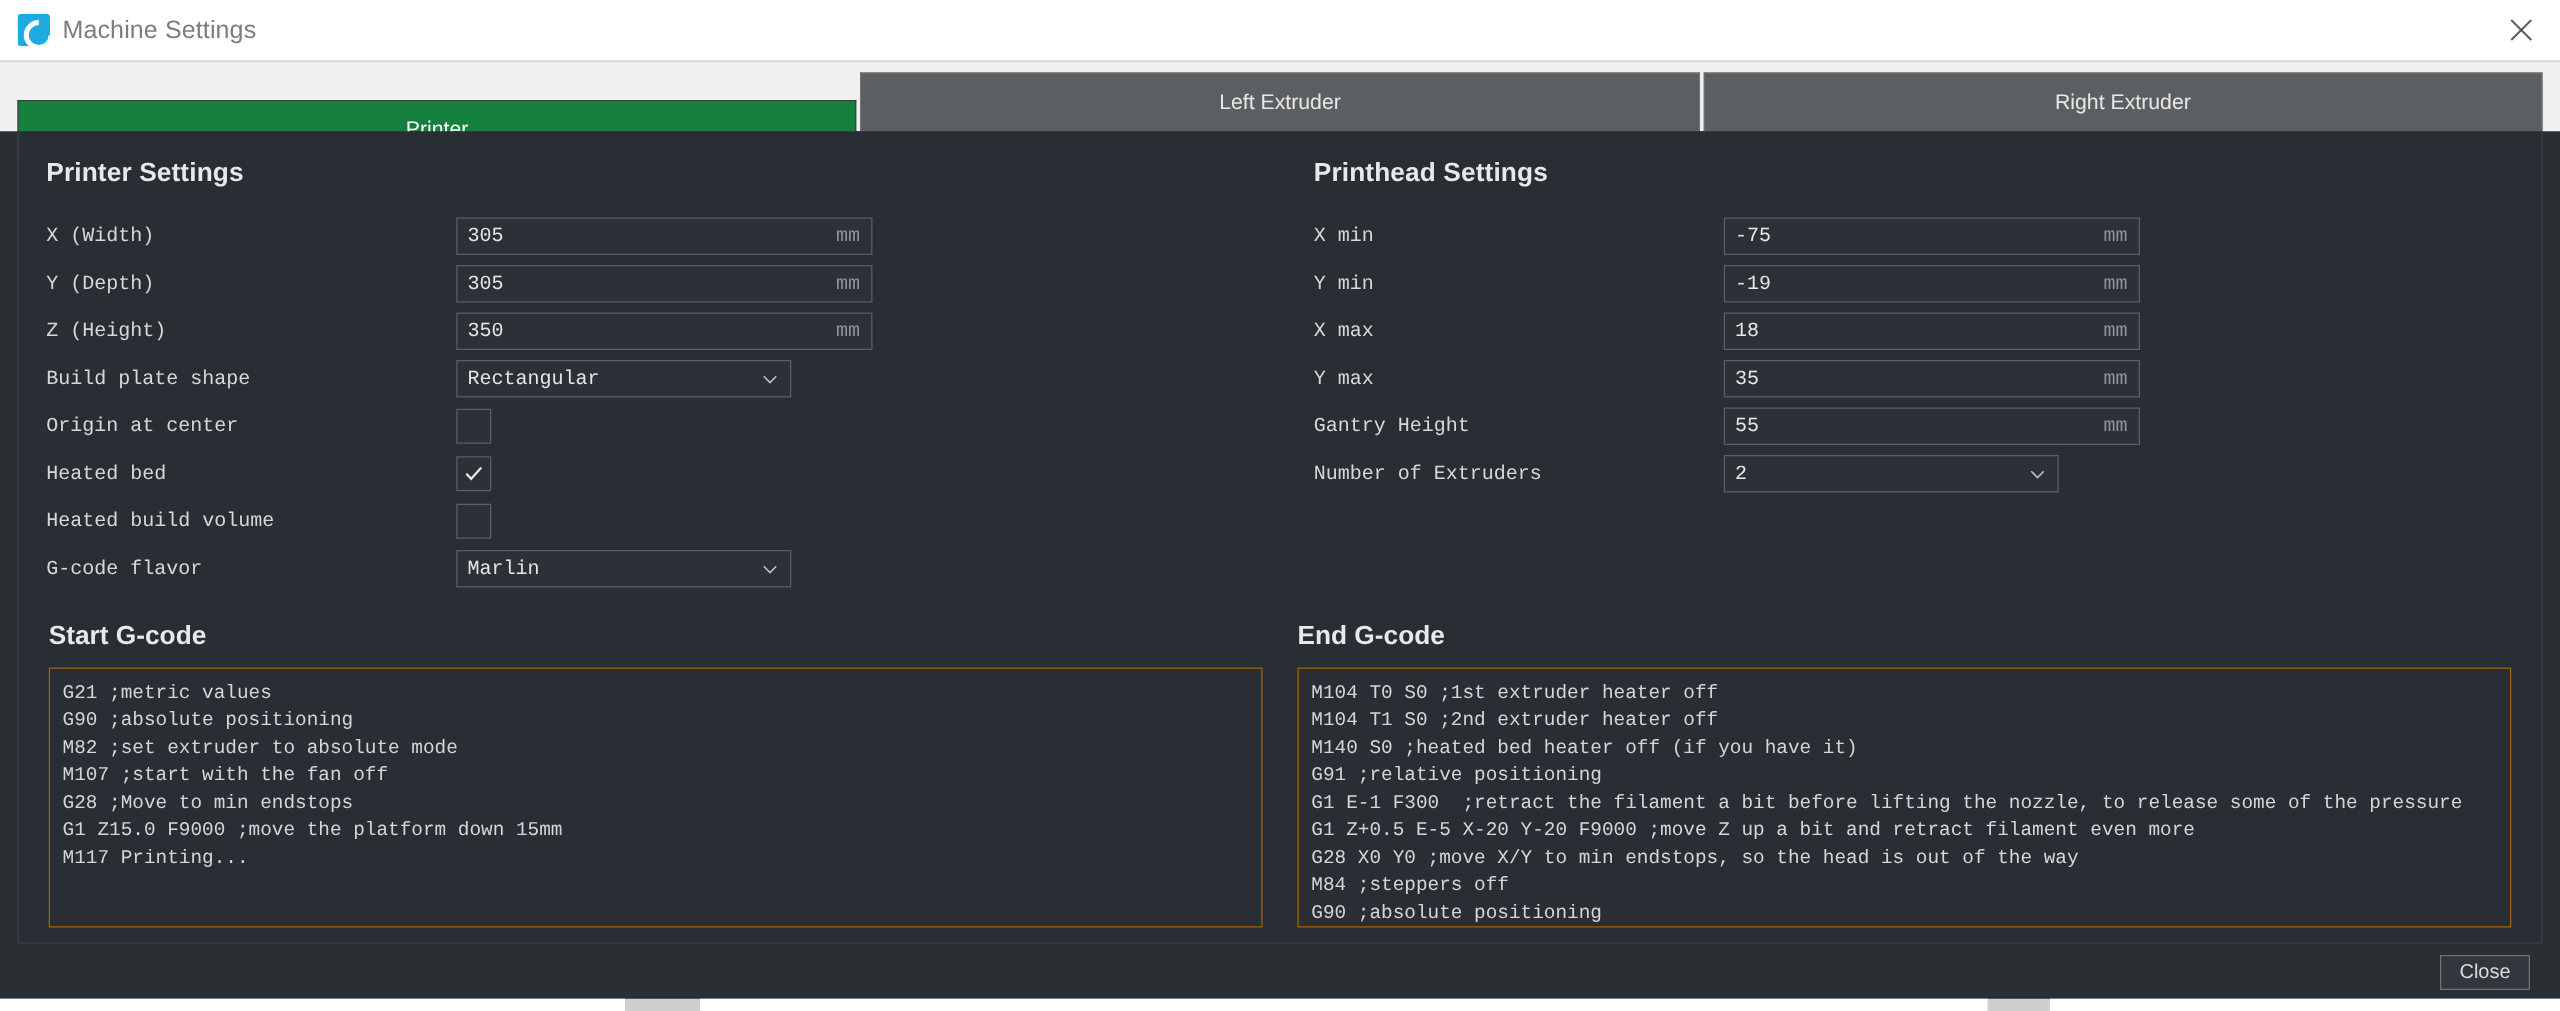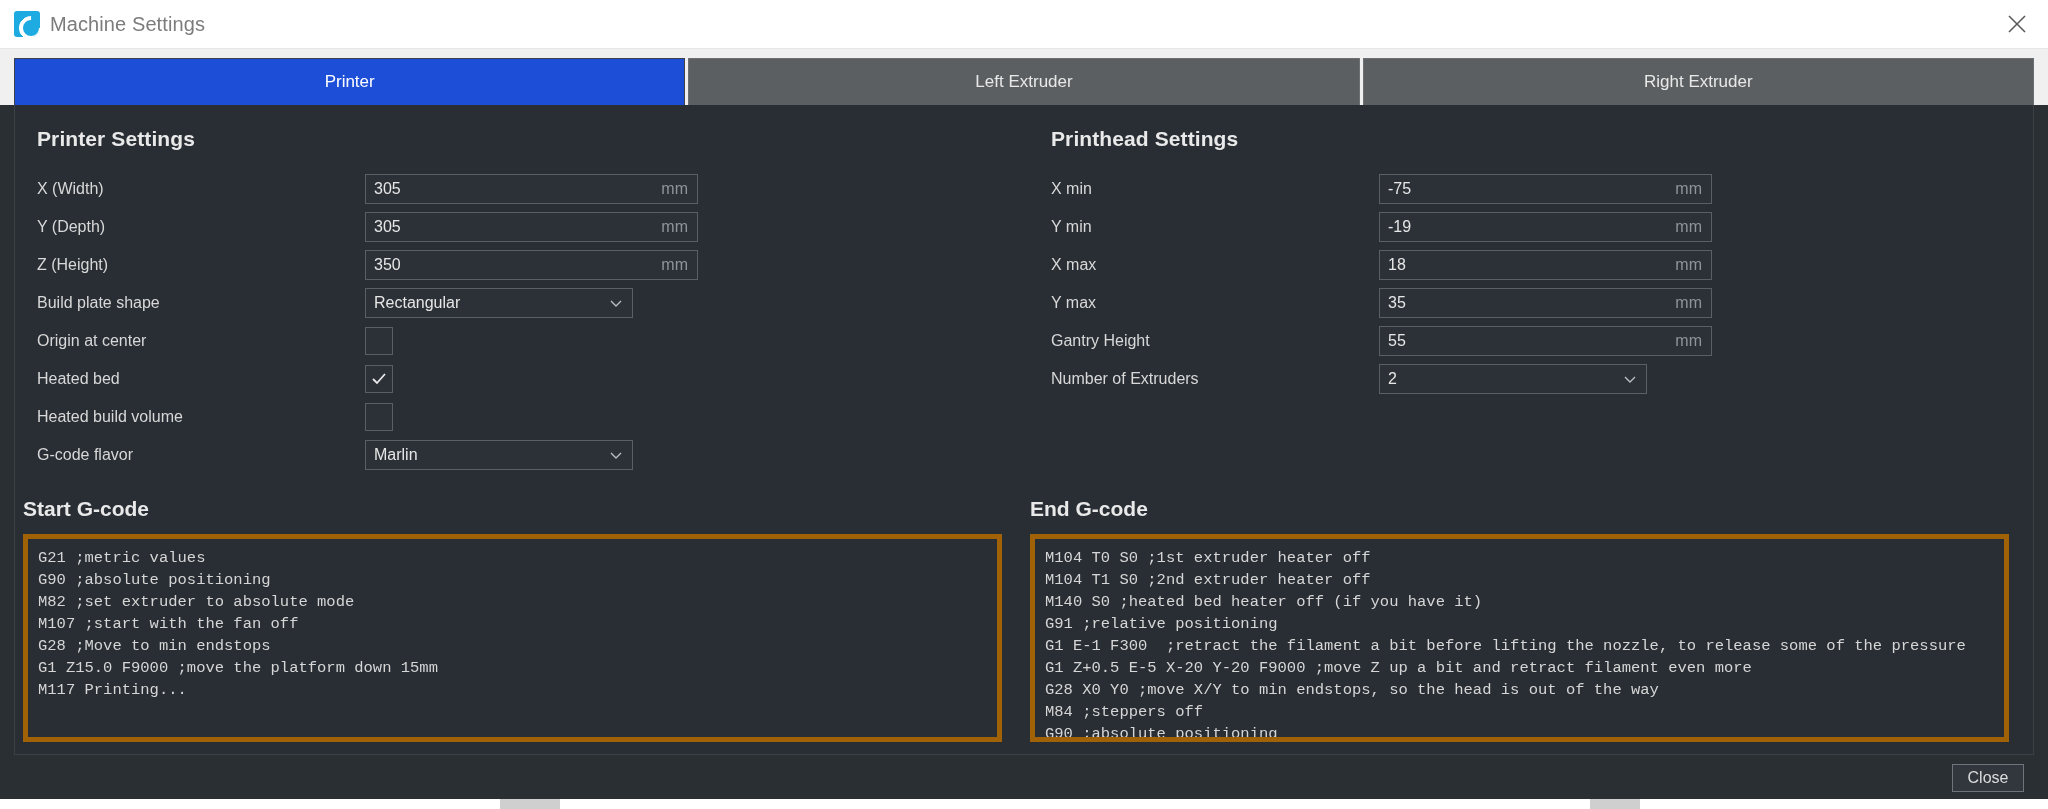--- a/index.html
+++ b/index.html
@@ -78,23 +78,24 @@
     align-items: center;
     justify-content: center;
     font-size: 17px;
     border: 1px solid #6d7073;
     border-bottom: none;
     height: 47px;
     cursor: pointer;
     user-select: none;
   }
   .tab.active {
-    background: #1d4ed8;
+    background: #15803d;
     color: #ffffff;
     border-color: #3c4248;
+    margin-top: 22px;
   }
 
   
   .panel {
     flex: 1 1 auto;
     background: #292e34;
     margin: 0 14px 0 14px;
     border: 1px solid #3a4046;
     border-top: none;
     position: relative;
@@ -110,21 +111,21 @@
   .col-right { padding-left: 28px; }
 
   h2.section {
     font-size: 21px;
     font-weight: bold;
     color: #e9e9e9;
     margin-bottom: 19px;
     letter-spacing: 0.1px;
   }
 
-  .rows { display: flex; flex-direction: column; }
+  .rows { display: flex; flex-direction: column; font-family: Liberation Mono, monospace; }
   .row {
     display: flex;
     align-items: center;
     height: 38px;
     margin-bottom: 0;
   }
   .row-label {
     font-size: 16px;
     color: #d8d8d8;
     flex: 0 0 auto;
@@ -191,34 +192,34 @@
 
   
   .gcode-heading {
     font-size: 21px;
     font-weight: bold;
     color: #e9e9e9;
     margin: 22px 0 13px 0;
   }
   .gcode-box {
     background: #292e34;
-    border: 5px solid #a16207;
+    border: 1px solid #a16207;
     height: 208px;
     padding: 8px 10px;
     overflow: hidden;
   }
   .gcode-box pre {
     font-family: "Liberation Mono", "DejaVu Sans Mono", monospace;
     font-size: 15.5px;
     line-height: 22px;
     color: #d6d6d6;
     white-space: pre;
   }
 
-  .gcode-split { display: flex; position: absolute; left: 8px; right: 24px; top: 370px; }
+  .gcode-split { display: flex; position: absolute; left: 24px; right: 24px; top: 370px; }
   .gcode-col-l { width: 50%; padding-right: 14px; }
   .gcode-col-r { width: 50%; padding-left: 14px; }
 
   
   .footer {
     flex: 0 0 54px;
     height: 54px;
     background: #2a2f34;
     display: flex;
     align-items: center;

